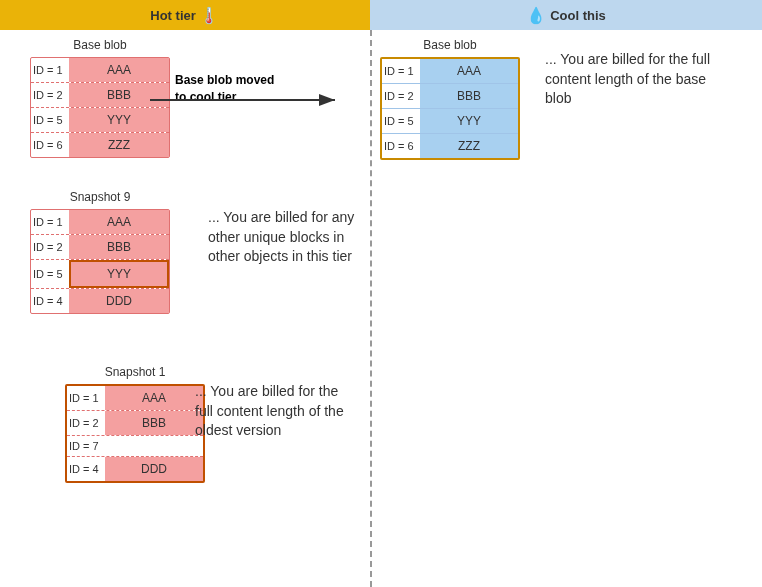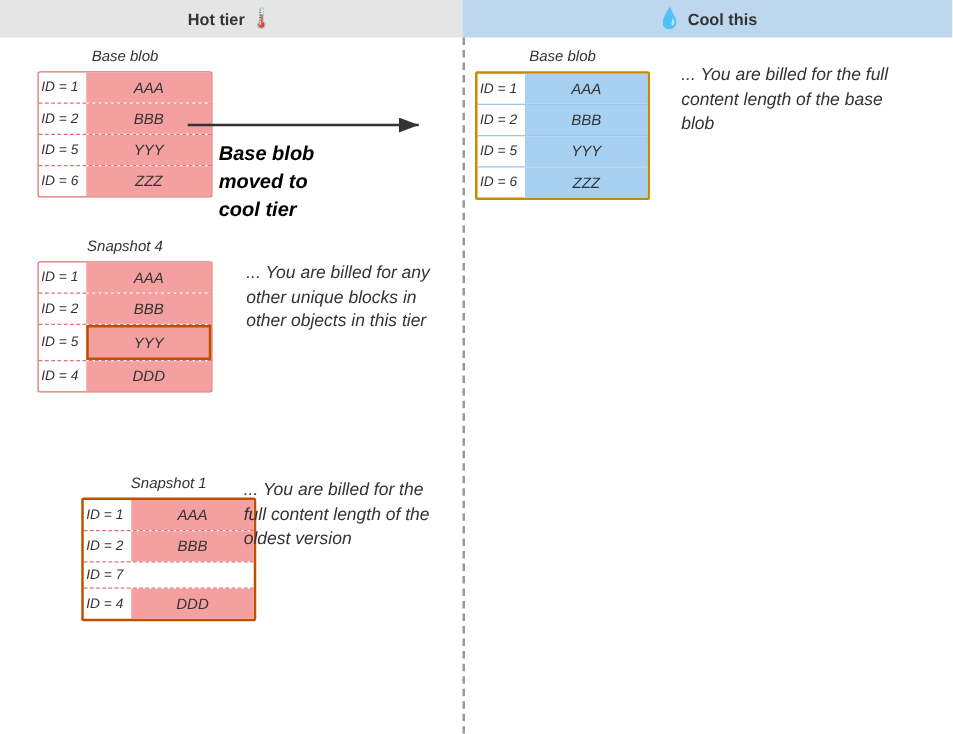--- a/index.html
+++ b/index.html
@@ -12,21 +12,21 @@
       overflow: hidden;
     }
 
     
     .header-bar {
       display: flex;
       width: 100%;
       height: 30px;
     }
     .hot-tier-header {
-      background: #e5e5e5;
+      background: #eab308;
       width: 370px;
       display: flex;
       align-items: center;
       justify-content: center;
       font-weight: bold;
       font-size: 13px;
       color: #333;
     }
     .cool-tier-header {
       background: #bdd7ee;
@@ -38,21 +38,20 @@
       font-size: 13px;
       color: #333;
     }
 
     
     .main-content {
       display: flex;
       width: 100%;
       height: calc(587px - 30px);
       position: relative;
-      font-style: italic;
     }
 
     
     .hot-side {
       width: 370px;
       padding: 8px 10px;
       position: relative;
     }
 
     
@@ -169,21 +168,21 @@
     }
 
     .snap2-section {
       position: absolute;
       top: 160px;
       left: 30px;
     }
 
     .snap1-section {
       position: absolute;
-      top: 349px;
+      top: 335px;
       left: 30px;
       padding-left: 35px;
     }
 
     .base-blob-cool {
       position: absolute;
       top: 8px;
       left: 10px;
     }
 
@@ -230,54 +229,54 @@
           <span class="row-id">ID = 5</span>
           <span class="row-cell">YYY</span>
         </div>
         <div class="blob-row">
           <span class="row-id">ID = 6</span>
           <span class="row-cell">ZZZ</span>
         </div>
       </div>
     </div>
 
-    <div style="position:absolute; top:42px; left:175px; font-weight:bold; font-size:16px; color:#000; width:105px; line-height:1.4;margin-top:41px;">Base blob moved to cool tier</div>
+    <div style="position:absolute; top:42px; left:175px; font-weight:bold; font-size:12px; color:#000; width:105px; line-height:1.4;">Base blob moved to cool tier</div>
 
     <svg class="main-arrow" width="200" height="30" viewBox="0 0 200 30">
       <defs>
         <marker id="arrowhead" markerWidth="8" markerHeight="6" refX="8" refY="3" orient="auto">
           <polygon points="0 0, 8 3, 0 6" fill="#333"></polygon>
         </marker>
       </defs>
       <line x1="0" y1="15" x2="185" y2="15" stroke="#333" stroke-width="2" marker-end="url(#arrowhead)"></line>
     </svg>
 
     <div class="snap2-section">
-      <div class="section-title">Snapshot 4</div>
+      <div class="section-title">Snapshot 9</div>
       <div class="blob-table">
         <div class="blob-row">
           <span class="row-id">ID = 1</span>
           <span class="row-cell">AAA</span>
         </div>
         <div class="blob-row">
           <span class="row-id">ID = 2</span>
           <span class="row-cell">BBB</span>
         </div>
         <div class="blob-row">
           <span class="row-id">ID = 5</span>
           <span class="row-cell snap2-highlighted" style="border:2px solid #c05000;">YYY</span>
         </div>
         <div class="blob-row">
           <span class="row-id">ID = 4</span>
           <span class="row-cell">DDD</span>
         </div>
       </div>
     </div>
 
-    <div class="annotation" style="top:178px; left:197px; width:155px;">
+    <div class="annotation" style="top:178px; left:208px; width:155px;">
       <span>... </span><span>You are billed for any other unique blocks in other objects in this tier</span>
     </div>
 
     <div class="snap1-section">
       <div class="section-title">Snapshot 1</div>
       <div class="blob-table snapshot1-table">
         <div class="blob-row">
           <span class="row-id">ID = 1</span>
           <span class="row-cell">AAA</span>
         </div>

